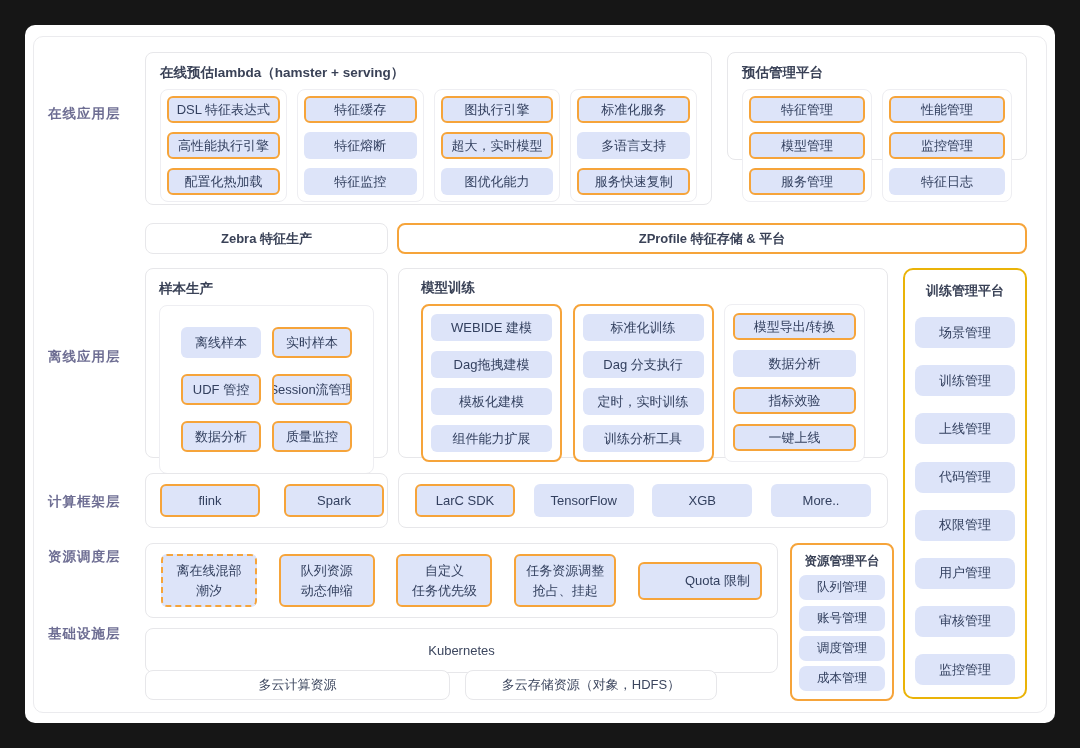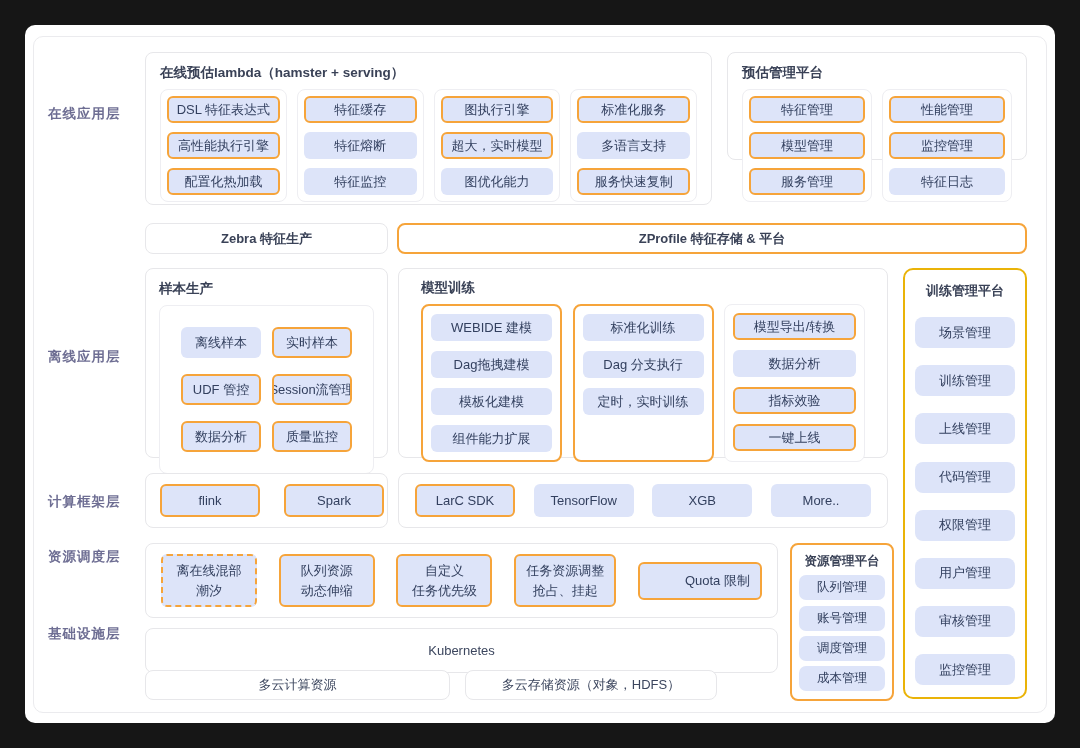--- a/index.html
+++ b/index.html
@@ -199,20 +199,21 @@
       <div class="mt-group">
         <div class="chip">WEBIDE 建模</div>
         <div class="chip">Dag拖拽建模</div>
         <div class="chip">模板化建模</div>
         <div class="chip">组件能力扩展</div>
       </div>
       <div class="mt-group">
         <div class="chip">标准化训练</div>
         <div class="chip">Dag 分支执行</div>
         <div class="chip">定时，实时训练</div>
+        <div class="chip">训练分析工具</div>
       </div>
       <div class="mt-group plain">
         <div class="chip hl">模型导出/转换</div>
         <div class="chip">数据分析</div>
         <div class="chip hl">指标效验</div>
         <div class="chip hl">一键上线</div>
       </div>
     </div>
   </div>
 

